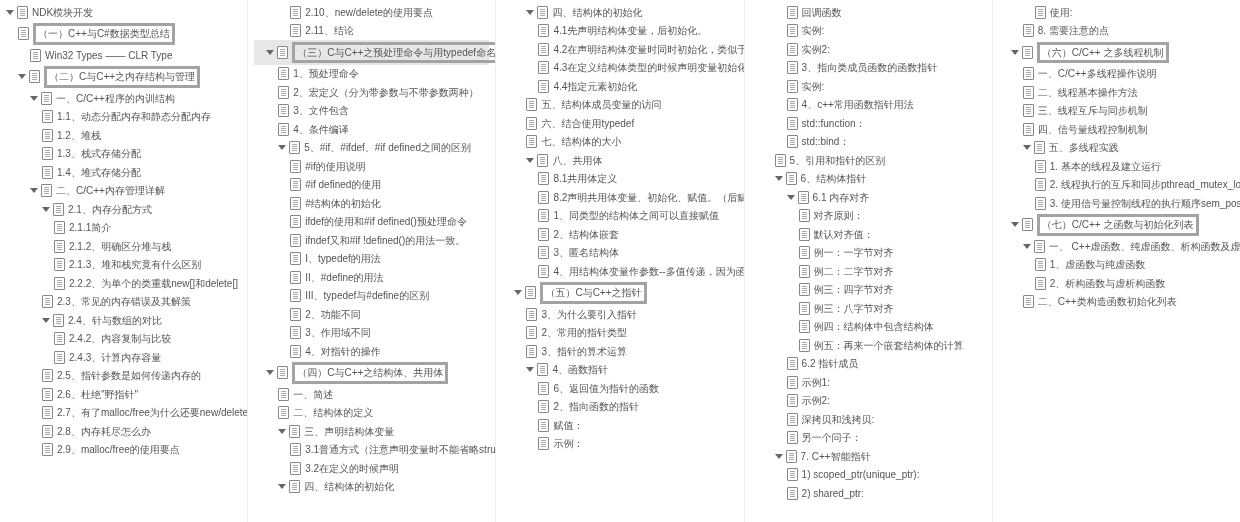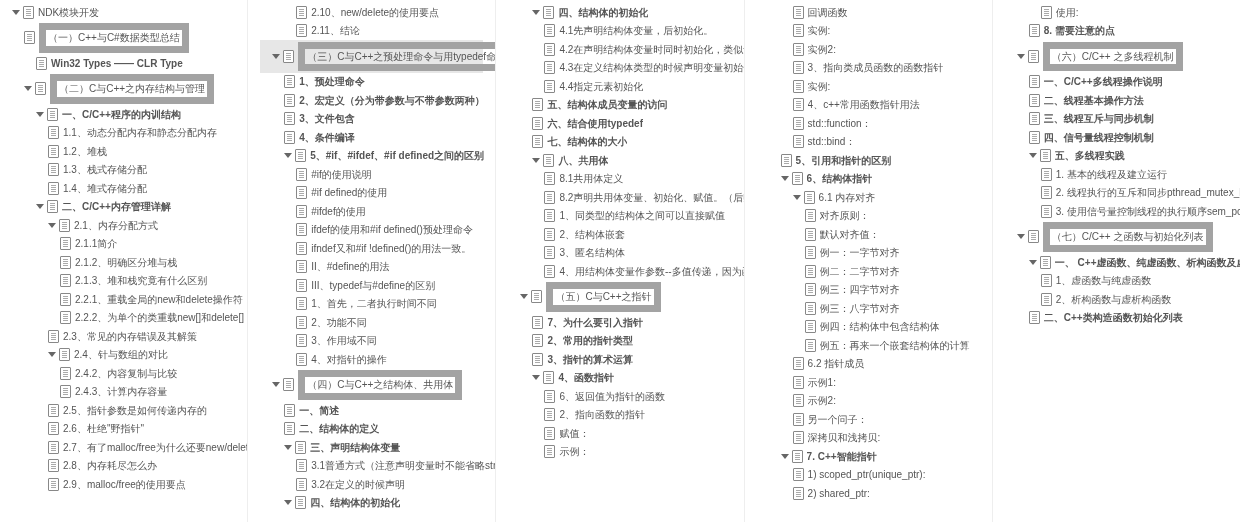--- a/index.html
+++ b/index.html
@@ -8,21 +8,21 @@
     font-family: "Microsoft YaHei", sans-serif;
     font-size: 10px;
     background: #fff;
     color: #555;
     width: 1240px;
     height: 522px;
     overflow: hidden;
     line-height: 1.55;
   }
   .columns { display: flex; height: 100%; }
-  .col { flex: 1; padding: 3px 12px; overflow: hidden; }
+  .col { flex: 1; padding: 3px 6px; overflow: hidden; }
   .col + .col { border-left: 1px solid #eee; }
   .item {
     display: flex;
     align-items: center;
     padding: 1.5px 0;
     white-space: nowrap;
     cursor: pointer;
   }
   .tri {
     width: 0; height: 0;
@@ -47,25 +47,25 @@
     flex: 0 0 auto;
     background: #fff;
   }
   .icon::before {
     content: ""; position: absolute;
     top: 2px; left: 2px; right: 2px; height: 1px;
     background: #aaa;
     box-shadow: 0 2px 0 #aaa, 0 4px 0 #aaa, 0 6px 0 #aaa;
   }
   .label { flex: 0 0 auto; }
-  .boxed { border: 7px solid #a3a3a3; padding: 0 2px; }
+  .boxed { border: 3px solid #a3a3a3; padding: 0 2px; }
   .selected { background: #e7e7e7; }
   .i0 { padding-left: 0px; }
   .i1 { padding-left: 12px; }
-  .i2 { padding-left: 24px; font-weight: bold; }
+  .i2 { padding-left: 24px; }
   .i3 { padding-left: 36px; }
   .i4 { padding-left: 48px; }
   .col .item .label { text-overflow: ellipsis; overflow: hidden; }
 </style>
 </head>
 <body>
 
 <div class="columns">
     <div class="col">
       <div class="item i0">
@@ -124,24 +124,20 @@
       <div class="item i4">
         <span class="icon"></span>
         <span class="label">2.1.2、明确区分堆与栈</span>
       </div>
       <div class="item i4">
         <span class="icon"></span>
         <span class="label">2.1.3、堆和栈究竟有什么区别</span>
       </div>
       <div class="item i4">
         <span class="icon"></span>
-        <span class="label">2.2.1、重载全局的new和delete操作符</span>
-      </div>
-      <div class="item i4">
-        <span class="icon"></span>
         <span class="label">2.2.2、为单个的类重载new[]和delete[]</span>
       </div>
       <div class="item i3">
         <span class="icon"></span>
         <span class="label">2.3、常见的内存错误及其解策</span>
       </div>
       <div class="item i3">
         <span class="tri open"></span>
         <span class="icon"></span>
         <span class="label">2.4、针与数组的对比</span>
@@ -213,41 +209,41 @@
       <div class="item i3">
         <span class="icon"></span>
         <span class="label">#if的使用说明</span>
       </div>
       <div class="item i3">
         <span class="icon"></span>
         <span class="label">#if defined的使用</span>
       </div>
       <div class="item i3">
         <span class="icon"></span>
-        <span class="label">#ifdef的使用</span>
+        <span class="label">#结构体的初始化</span>
       </div>
       <div class="item i3">
         <span class="icon"></span>
         <span class="label">ifdef的使用和#if defined()预处理命令</span>
       </div>
       <div class="item i3">
         <span class="icon"></span>
         <span class="label">ifndef又和#if !defined()的用法一致。</span>
       </div>
       <div class="item i3">
         <span class="icon"></span>
+        <span class="label">I、typedef的用法</span>
+      </div>
+      <div class="item i3">
+        <span class="icon"></span>
         <span class="label">II、#define的用法</span>
       </div>
       <div class="item i3">
         <span class="icon"></span>
         <span class="label">III、typedef与#define的区别</span>
-      </div>
-      <div class="item i3">
-        <span class="icon"></span>
-        <span class="label">1、首先，二者执行时间不同</span>
       </div>
       <div class="item i3">
         <span class="icon"></span>
         <span class="label">2、功能不同</span>
       </div>
       <div class="item i3">
         <span class="icon"></span>
         <span class="label">3、作用域不同</span>
       </div>
       <div class="item i3">
@@ -349,21 +345,21 @@
         <span class="icon"></span>
         <span class="label">4、用结构体变量作参数--多值传递，因为函数有着副本机制，形参相当于实参的副本，当数据量很大时，</span>
       </div>
       <div class="item i1">
         <span class="tri open"></span>
         <span class="icon"></span>
         <span class="label boxed">（五）C与C++之指针</span>
       </div>
       <div class="item i2">
         <span class="icon"></span>
-        <span class="label">7、为什么要引入指针</span>
+        <span class="label">3、为什么要引入指针</span>
       </div>
       <div class="item i2">
         <span class="icon"></span>
         <span class="label">2、常用的指针类型</span>
       </div>
       <div class="item i2">
         <span class="icon"></span>
         <span class="label">3、指针的算术运算</span>
       </div>
       <div class="item i2">
@@ -474,25 +470,25 @@
       <div class="item i3">
         <span class="icon"></span>
         <span class="label">示例1:</span>
       </div>
       <div class="item i3">
         <span class="icon"></span>
         <span class="label">示例2:</span>
       </div>
       <div class="item i3">
         <span class="icon"></span>
+        <span class="label">深拷贝和浅拷贝:</span>
+      </div>
+      <div class="item i3">
+        <span class="icon"></span>
         <span class="label">另一个问子：</span>
-      </div>
-      <div class="item i3">
-        <span class="icon"></span>
-        <span class="label">深拷贝和浅拷贝:</span>
       </div>
       <div class="item i2">
         <span class="tri open"></span>
         <span class="icon"></span>
         <span class="label">7. C++智能指针</span>
       </div>
       <div class="item i3">
         <span class="icon"></span>
         <span class="label">1) scoped_ptr(unique_ptr):</span>
       </div>

